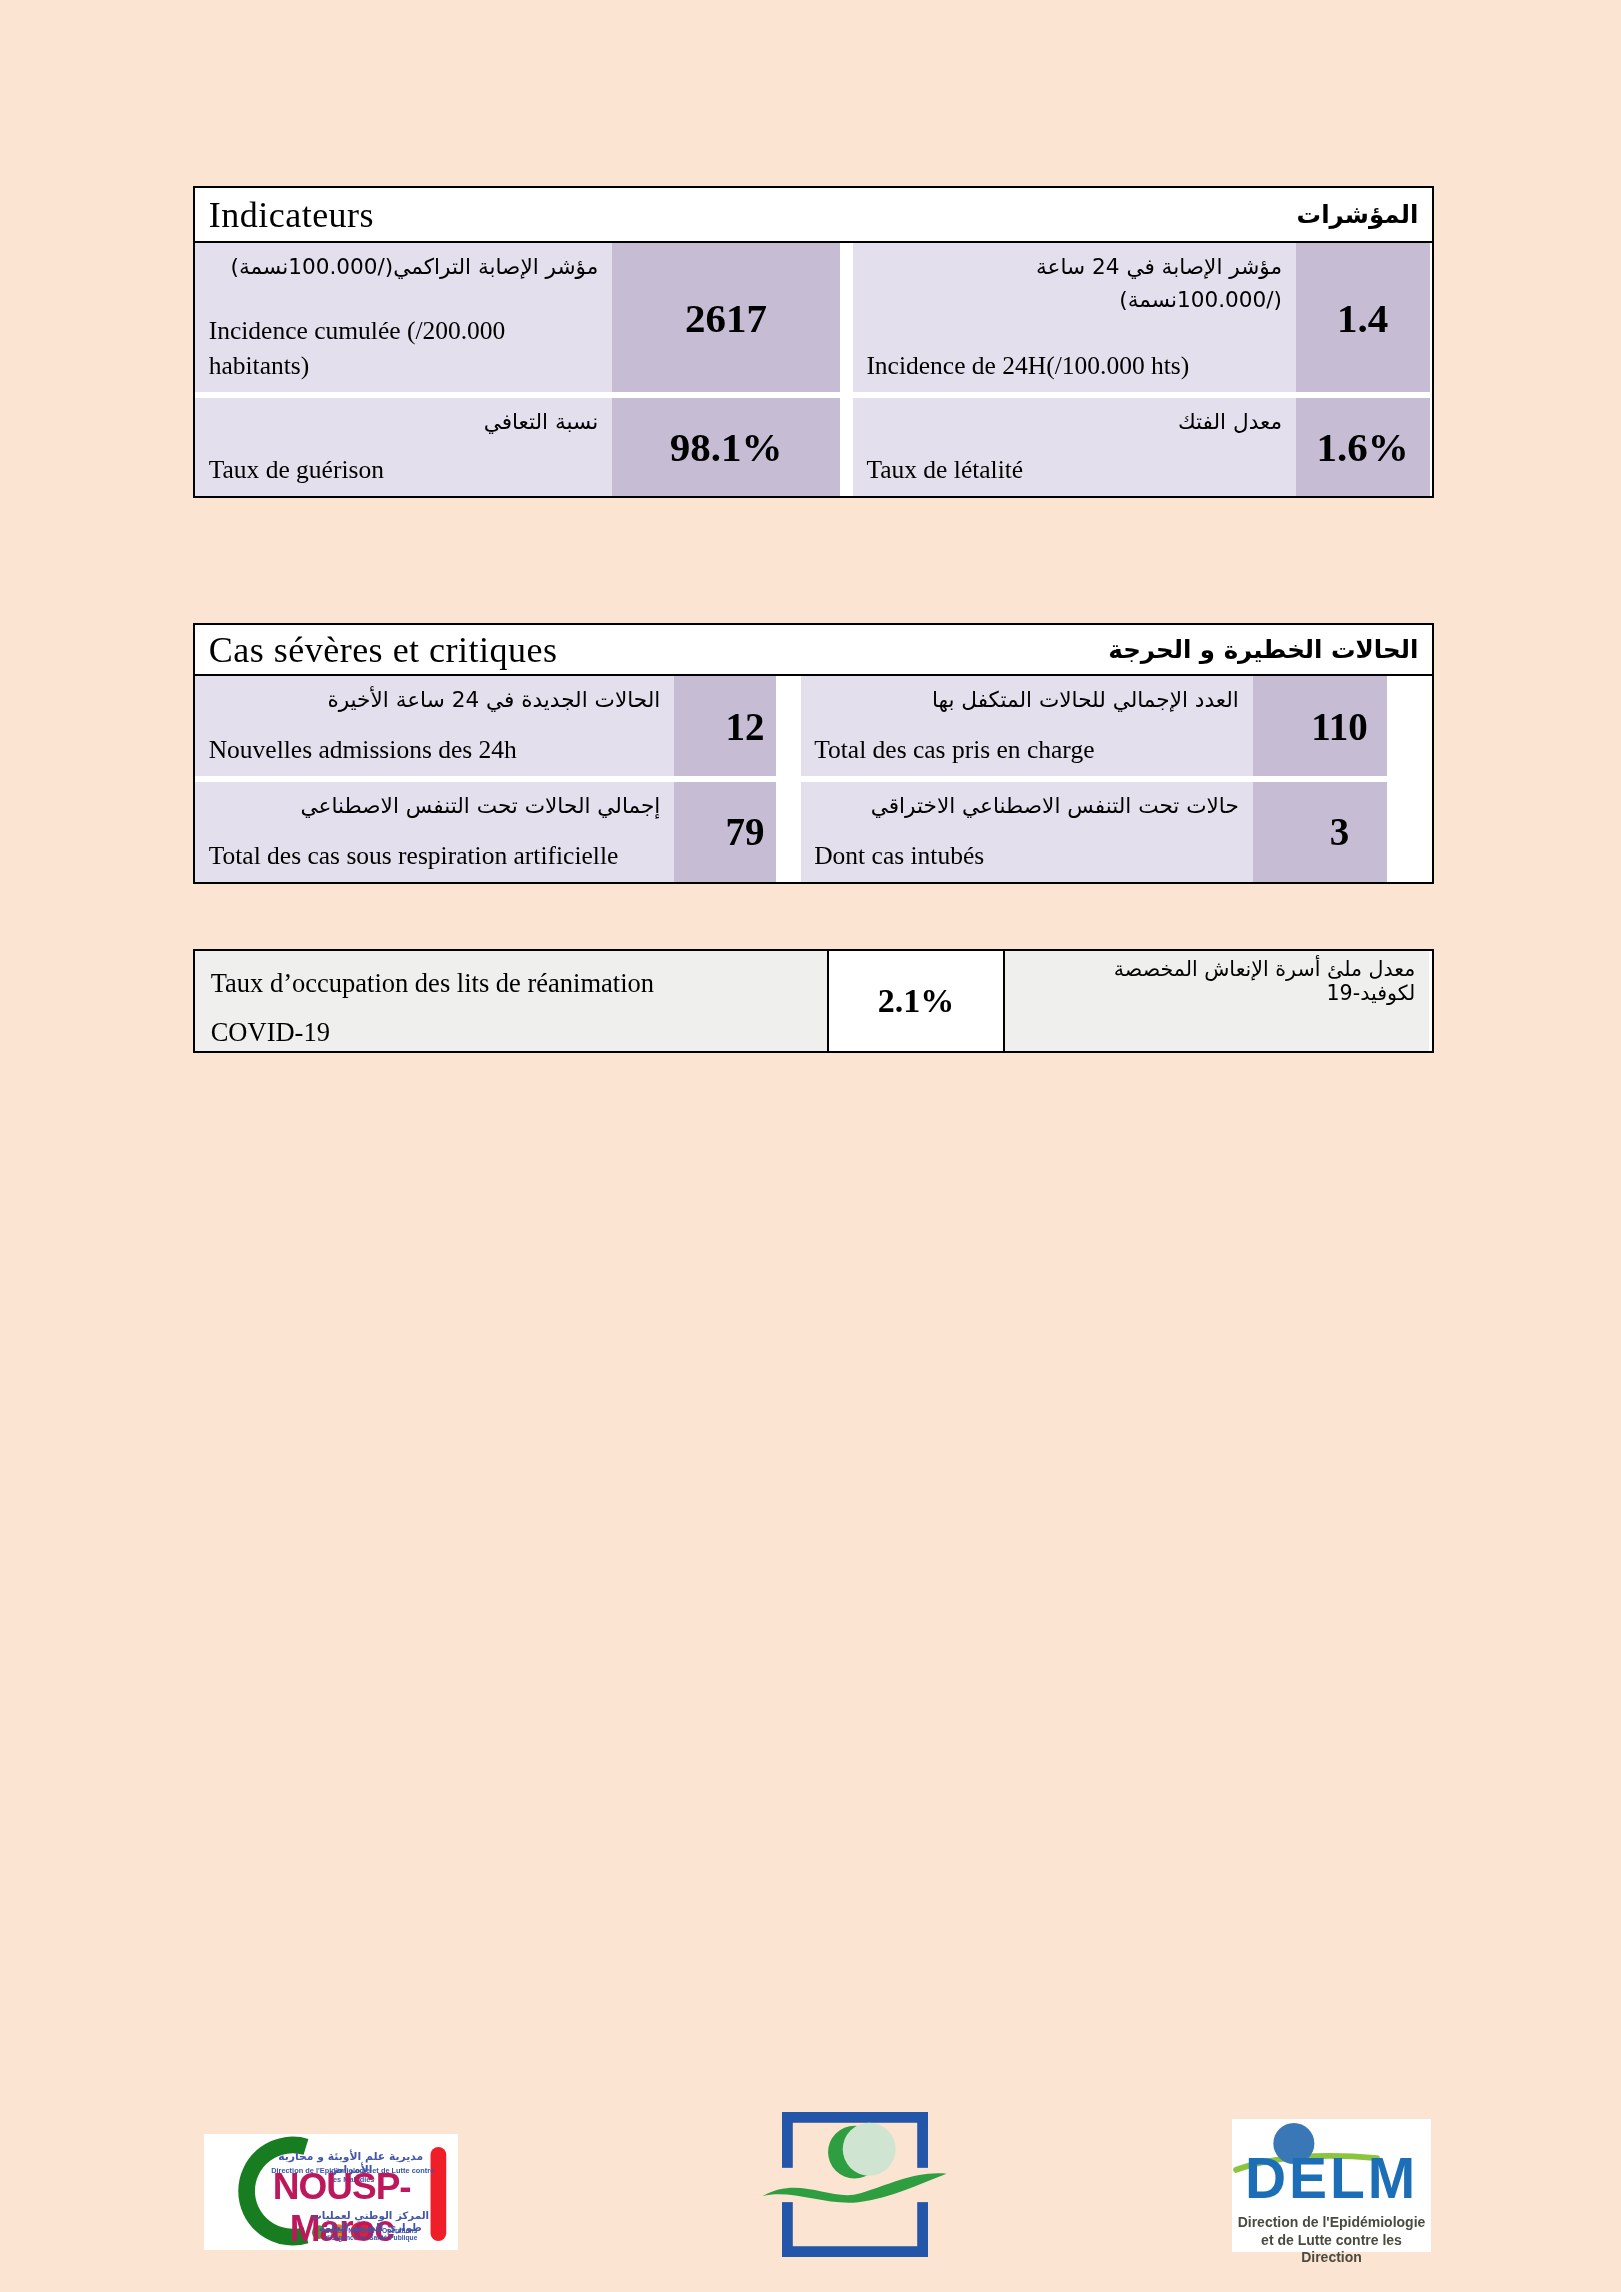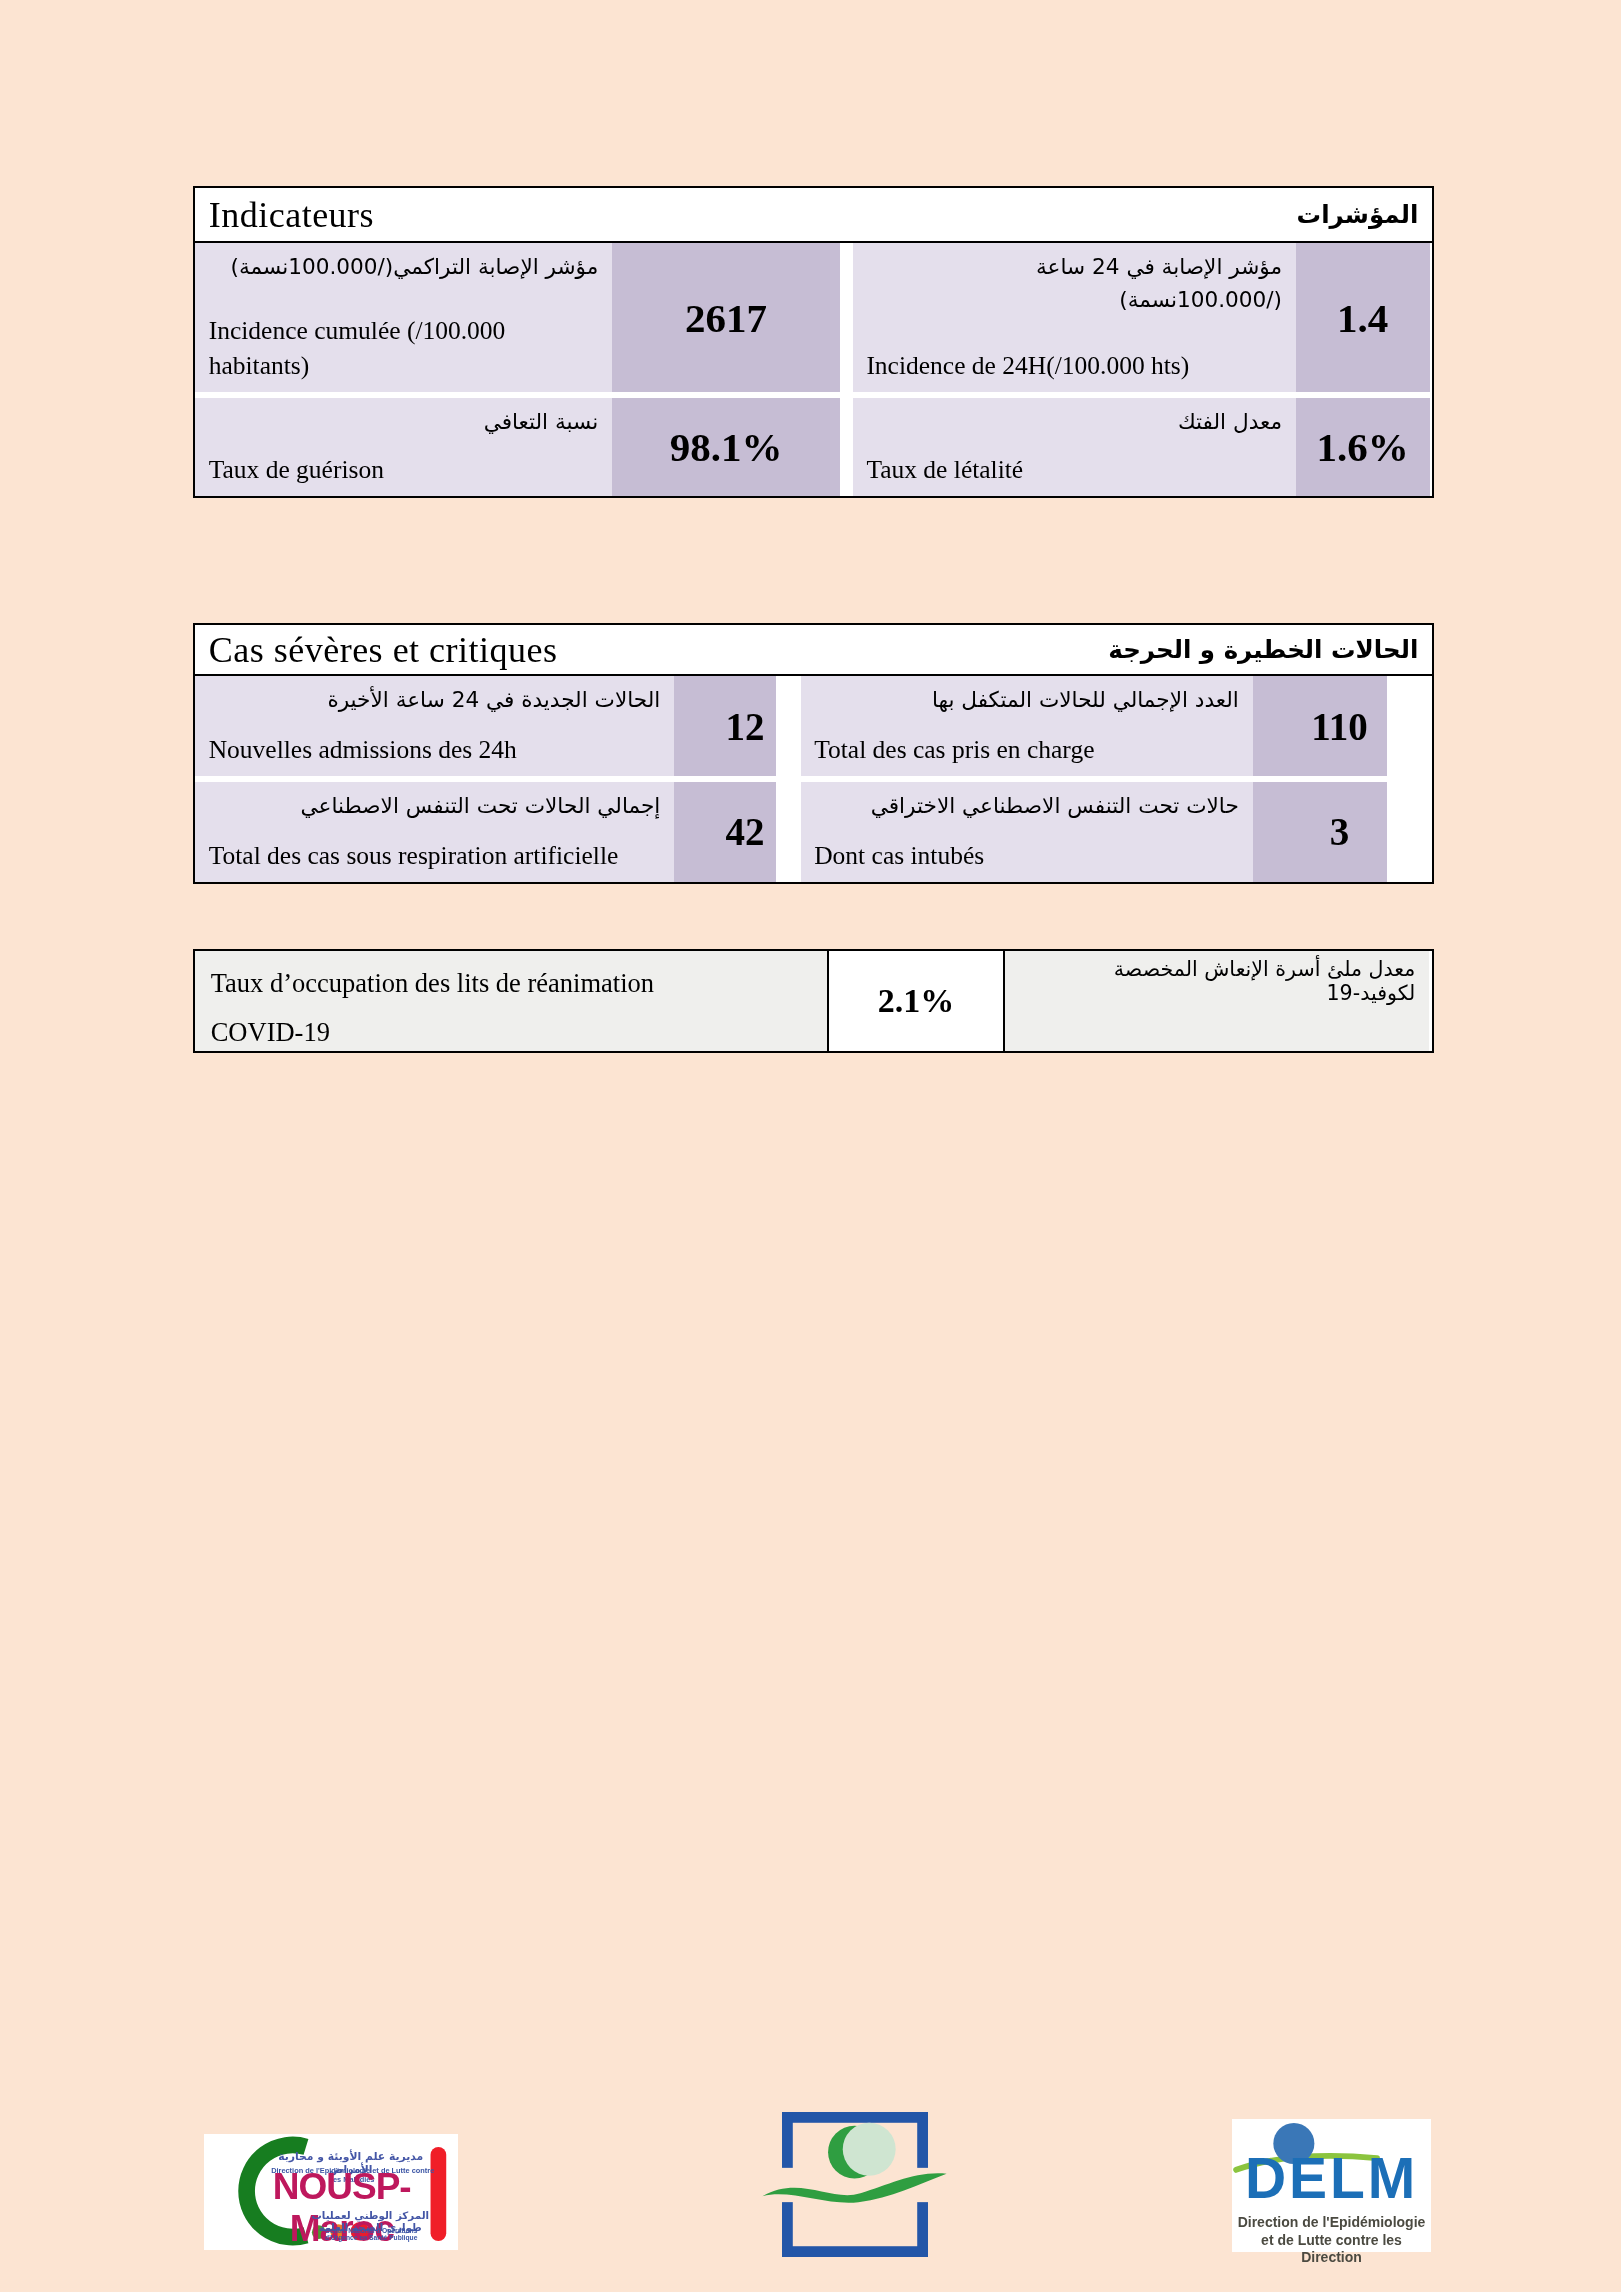--- a/index.html
+++ b/index.html
@@ -168,21 +168,21 @@
 <body>
 
 <div class="tbl t1">
   <div class="tbl-head">
     <span class="head-fr">Indicateurs</span>
     <span class="head-ar">المؤشرات</span>
   </div>
   <div class="t-row t-row1">
     <div class="cell-label c1">
       <div class="ar">مؤشر الإصابة التراكمي(/100.000نسمة)</div>
-      <div class="fr">Incidence cumulée (/100.000 habitants)</div>
+      <div class="fr">Incidence cumulée (/200.000 habitants)</div>
     </div>
     <div class="cell-value v1">2617</div>
     <div class="half-gap g"></div>
     <div class="cell-label c2">
       <div class="ar">مؤشر الإصابة في 24 ساعة
 (/100.000نسمة)</div>
       <div class="fr">Incidence de 24H(/100.000 hts)</div>
     </div>
     <div class="cell-value v2">1.4</div>
   </div>
@@ -219,21 +219,21 @@
       <div class="fr">Total des cas pris en charge</div>
     </div>
     <div class="cell-value v2">110</div>
   </div>
   <div class="row-gap"></div>
   <div class="t-row t-row2">
     <div class="cell-label c1">
       <div class="ar">إجمالي الحالات تحت التنفس الاصطناعي</div>
       <div class="fr">Total des cas sous respiration artificielle</div>
     </div>
-    <div class="cell-value v1">42</div>
+    <div class="cell-value v1">79</div>
     <div class="half-gap g"></div>
     <div class="cell-label c2">
       <div class="ar">حالات تحت التنفس الاصطناعي الاختراقي</div>
       <div class="fr">Dont cas intubés</div>
     </div>
     <div class="cell-value v2">3</div>
   </div>
 </div>
 
 <div class="tbl t3">

